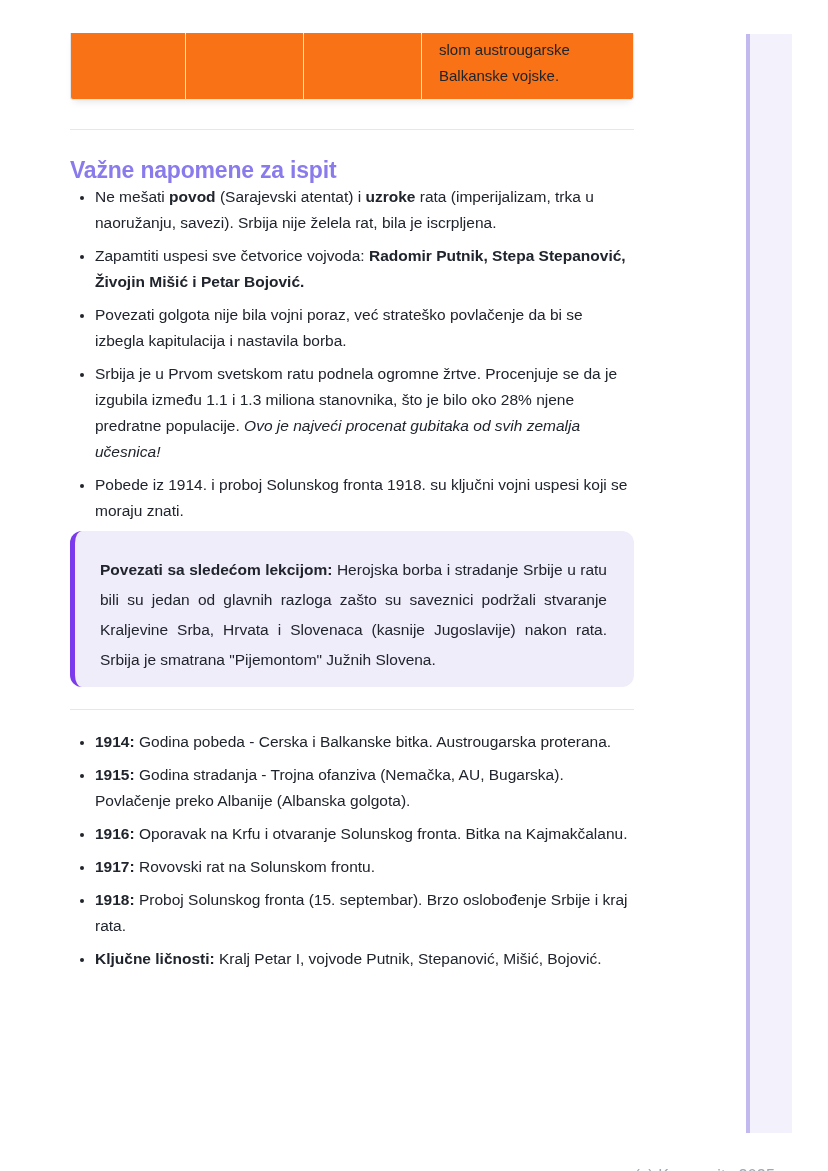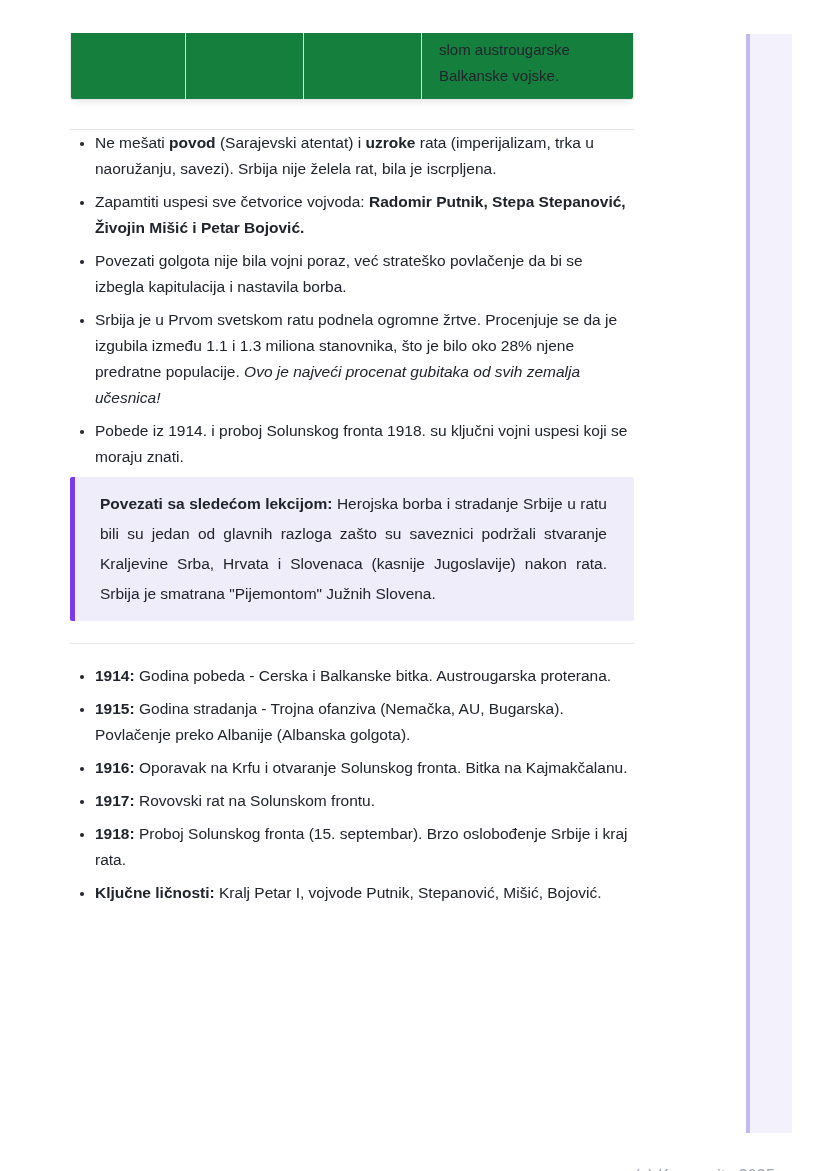--- a/index.html
+++ b/index.html
@@ -31,21 +31,21 @@
   }
 
   
   .table-fragment {
     display: flex;
     height: 67px;
     border-left: 1px solid #e5e7ea;
     border-right: 1px solid #e5e7ea;
     border-bottom: 1px solid #e5e7ea;
     border-radius: 0 0 3px 3px;
-    background: #15803d;
+    background: #f97316;
     box-shadow: 0 5px 8px -4px rgba(0,0,0,0.12);
   }
   .table-fragment .cell { height: 100%; }
   .table-fragment .c1 { width: 115px; border-right: 1px solid #e5e7ea; }
   .table-fragment .c2 { width: 118px; border-right: 1px solid #e5e7ea; }
   .table-fragment .c3 { width: 118px; border-right: 1px solid #e5e7ea; }
   .table-fragment .c4 {
     flex: 1;
     padding: 4px 16px 0 17px;
     font-size: 15px;
@@ -83,22 +83,22 @@
   }
   ul.bullets li::marker { color: #20242c; font-size: 14px; }
 
   .b { font-weight: 700; }
   .i { font-style: italic; }
 
   .callout {
     margin-top: 5px;
     background: #f0edfa;
     border-left: 5px solid #7c3aed;
-    border-radius: 2px;
-    padding: 12px 27px 12px 25px;
+    border-radius: 12px;
+    padding: 24px 27px 12px 25px;
     font-size: 15.5px;
     line-height: 30px;
     text-align: justify;
     color: #20242c;
   }
 
   .footer-note {
     position: absolute;
     top: 1156px;
     right: 53px;
@@ -119,20 +119,21 @@
 
   <div class="table-fragment">
     <div class="cell c1"></div>
     <div class="cell c2"></div>
     <div class="cell c3"></div>
     <div class="cell c4">slom austrougarske Balkanske vojske.</div>
   </div>
 
   <hr class="divider">
 
+  <h2 class="section-heading">Važne napomene za ispit</h2>
 
   <ul class="bullets">
       <li><span>Ne mešati </span><span class="b">povod</span><span> (Sarajevski atentat) i </span><span class="b">uzroke</span><span> rata (imperijalizam, trka u naoružanju, savezi). Srbija nije želela rat, bila je iscrpljena.</span></li>
       <li><span>Zapamtiti uspesi sve četvorice vojvoda: </span><span class="b">Radomir Putnik, Stepa Stepanović, Živojin Mišić i Petar Bojović.</span></li>
       <li><span>Povezati golgota nije bila vojni poraz, već strateško povlačenje da bi se izbegla kapitulacija i nastavila borba.</span></li>
       <li><span>Srbija je u Prvom svetskom ratu podnela ogromne žrtve. Procenjuje se da je izgubila između 1.1 i 1.3 miliona stanovnika, što je bilo oko 28% njene predratne populacije. </span><span class="i">Ovo je najveći procenat gubitaka od svih zemalja učesnica!</span></li>
       <li><span>Pobede iz 1914. i proboj Solunskog fronta 1918. su ključni vojni uspesi koji se moraju znati.</span></li>
     </ul>
 
   <div class="callout"><span class="b">Povezati sa sledećom lekcijom:</span><span> Herojska borba i stradanje Srbije u ratu bili su jedan od glavnih razloga zašto su saveznici podržali stvaranje Kraljevine Srba, Hrvata i Slovenaca (kasnije Jugoslavije) nakon rata. Srbija je smatrana "Pijemontom" Južnih Slovena.</span></div>

